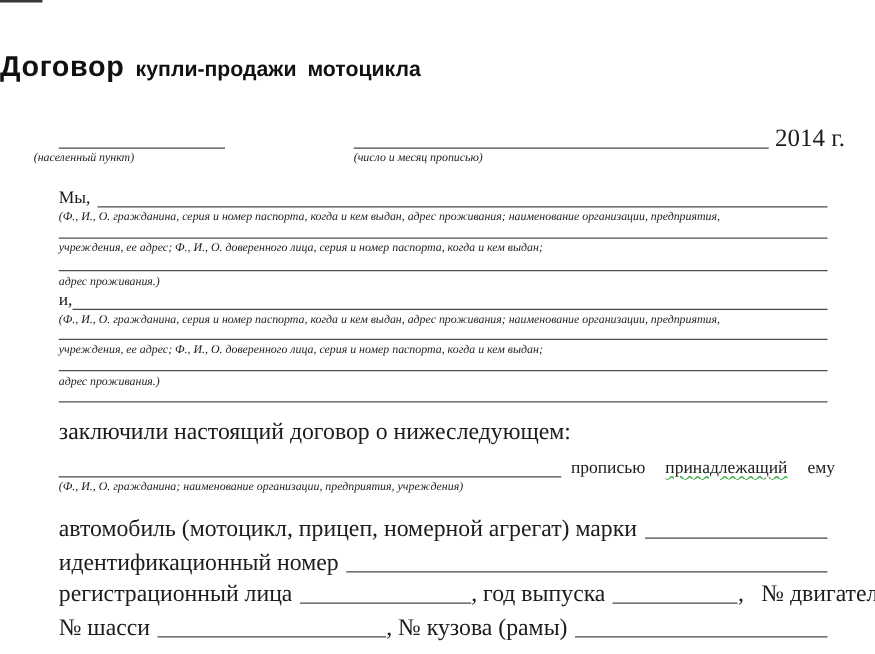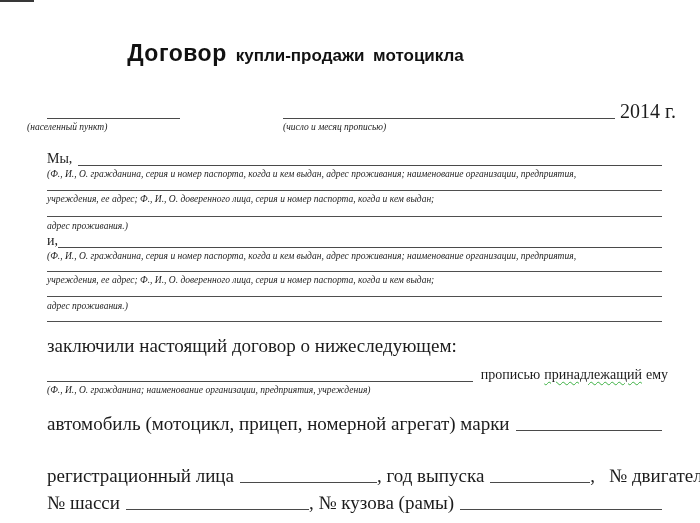--- a/index.html
+++ b/index.html
@@ -11,21 +11,21 @@
     font-family:"Liberation Serif","DejaVu Serif",serif;
     color:#1c1c1c;
   }
   .corner-artifact{
     position:absolute;left:0;top:0;width:34px;height:2px;
     background:#383838;
   }
   .abs{position:absolute;}
   .title{
     position:absolute;left:0;top:40px;width:591px;margin:0;
-    display:flex;justify-content:center;align-items:baseline;
+    display:flex;align-items:baseline;
     font-family:"Liberation Sans","DejaVu Sans",sans-serif;
     font-weight:bold;color:#111;
   }
   .t-main{font-size:23px;margin-right:9px;letter-spacing:0.5px;}
   .t-rest{font-size:17px;word-spacing:4px;}
   .blank{
     border-bottom:1px solid #4a4a4a;
   }
   .hline{
     border-bottom:1.6px solid #4f4f4f;
@@ -41,21 +41,21 @@
   .row .lbl{white-space:nowrap;}
   .row .blankf{
     flex:1 1 auto;border-bottom:1px solid #4a4a4a;align-self:stretch;
   }
   .row .blankw{
     border-bottom:1px solid #4a4a4a;align-self:stretch;flex:0 0 auto;
   }
   .frow{font-size:19px;line-height:15px;}
   .gap6{margin-left:6px;}
   .gap8{margin-left:8px;}
-  .gap4{margin-left:4px;}
+  .gap4{margin-left:16px;}
   .gap14{margin-left:14px;}
   .year{font-size:20px;line-height:15px;}
   .grammar{
     text-decoration-line:underline;
     text-decoration-style:wavy;
     text-decoration-color:#3cb043;
     text-decoration-thickness:1px;
     text-underline-offset:2px;
   }
 </style>
@@ -113,20 +113,24 @@
     <span class="lbl gap4 grammar">принадлежащий</span>
     <span class="lbl gap4">ему</span>
   </div>
   <div class="abs caption" style="left:47px;top:385px;width:455px">(Ф., И., О. гражданина; наименование организации, предприятия, учреждения)</div>
 
   <div class="abs row frow" style="left:47px;top:414px;width:615px;height:17px">
     <span class="lbl">автомобиль (мотоцикл, прицеп, номерной агрегат) марки</span>
     <span class="blankf gap6"></span>
   </div>
 
+  <div class="abs row frow" style="left:47px;top:441px;width:615px;height:17px">
+    <span class="lbl">идентификационный номер</span>
+    <span class="blankf gap6"></span>
+  </div>
 
   <div class="abs row frow" style="left:47px;top:466px;width:615px;height:17px">
     <span class="lbl">регистрационный лица</span>
     <span class="blankw gap6" style="width:137px"></span>
     <span class="lbl">, год выпуска</span>
     <span class="blankw gap6" style="width:100px"></span>
     <span class="lbl">,</span>
     <span class="lbl gap14">№ двигателя</span>
     <span class="blankf gap6"></span>
   </div>

